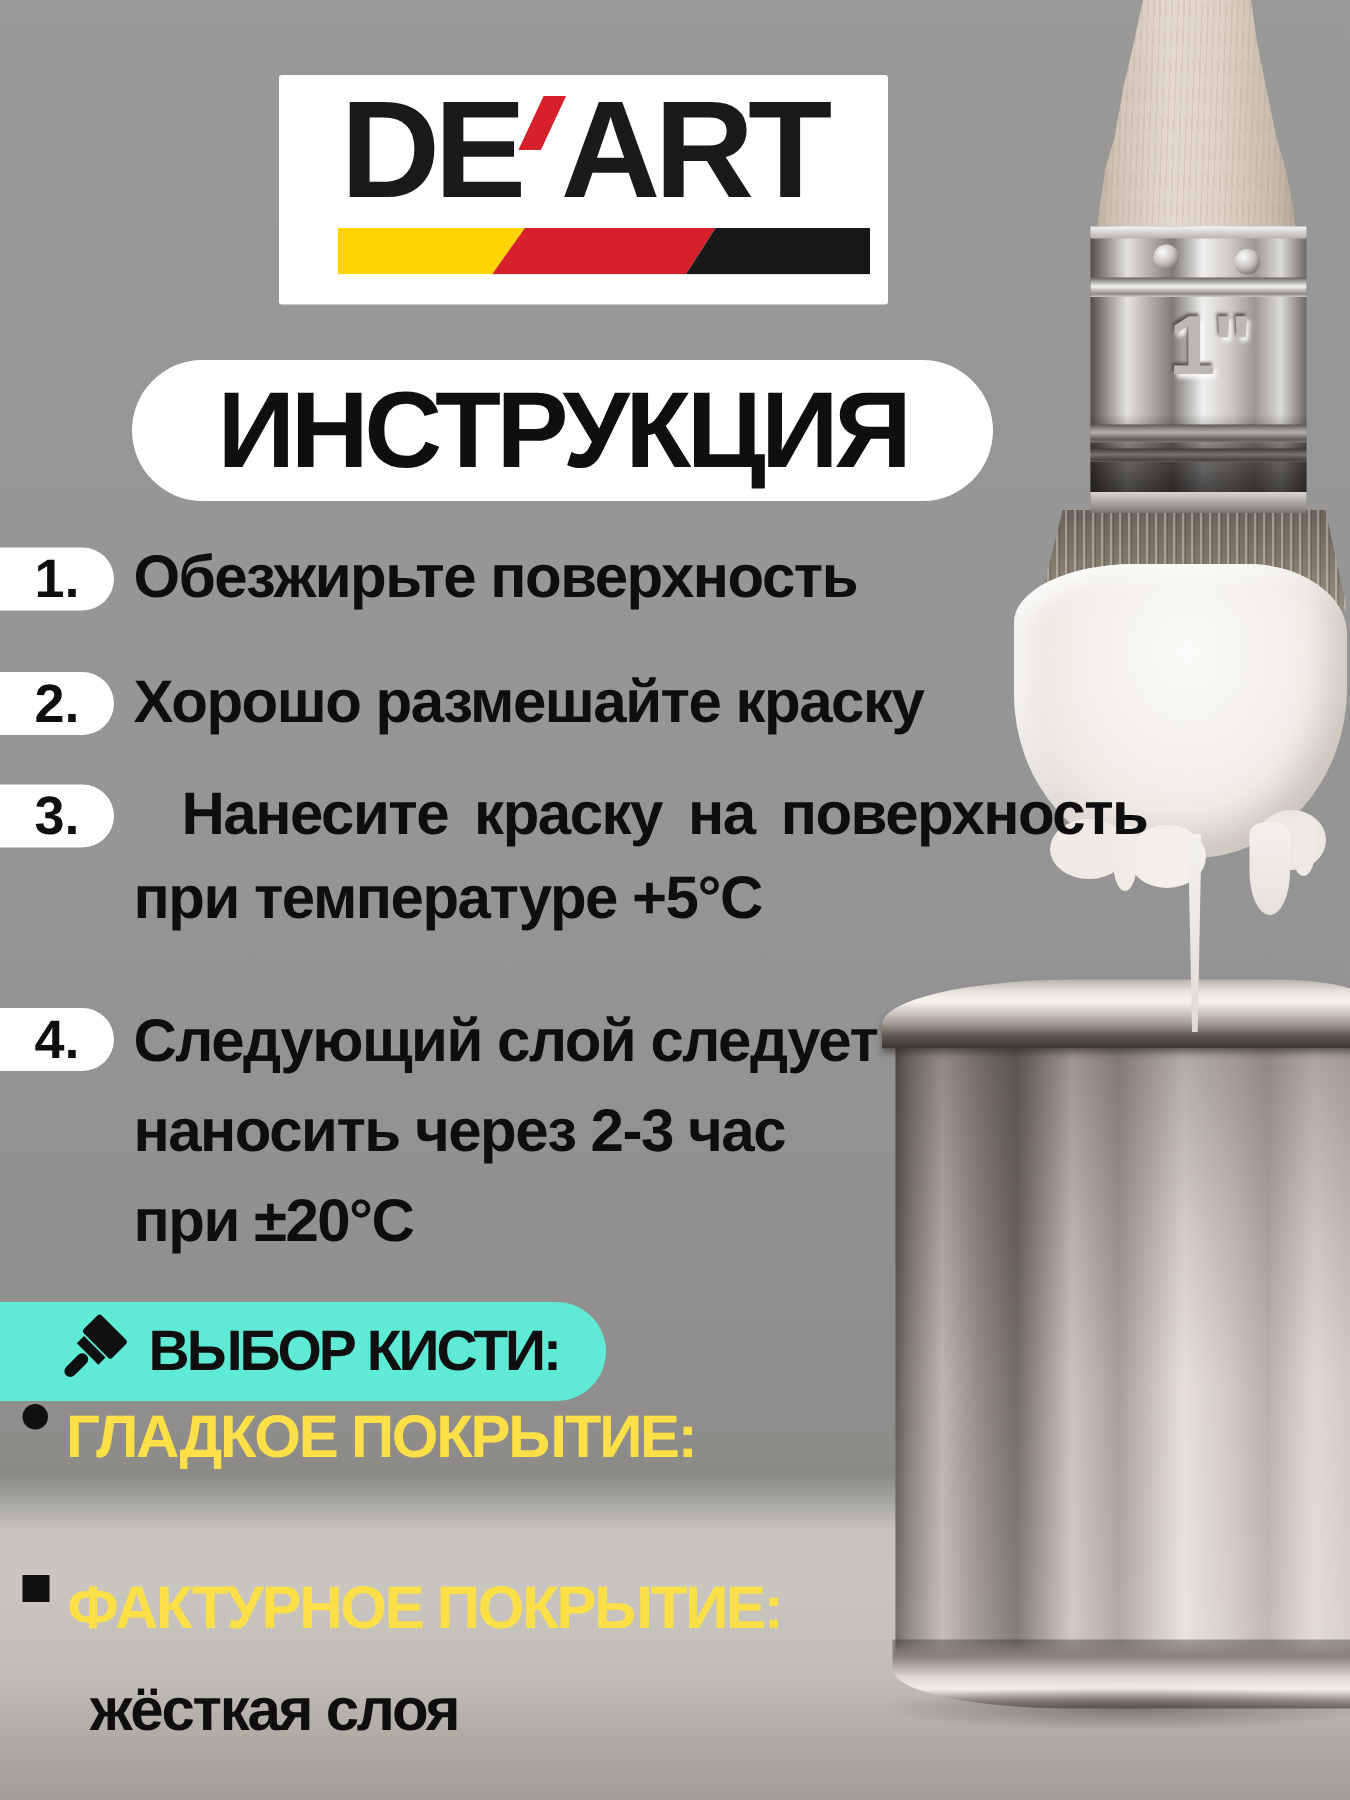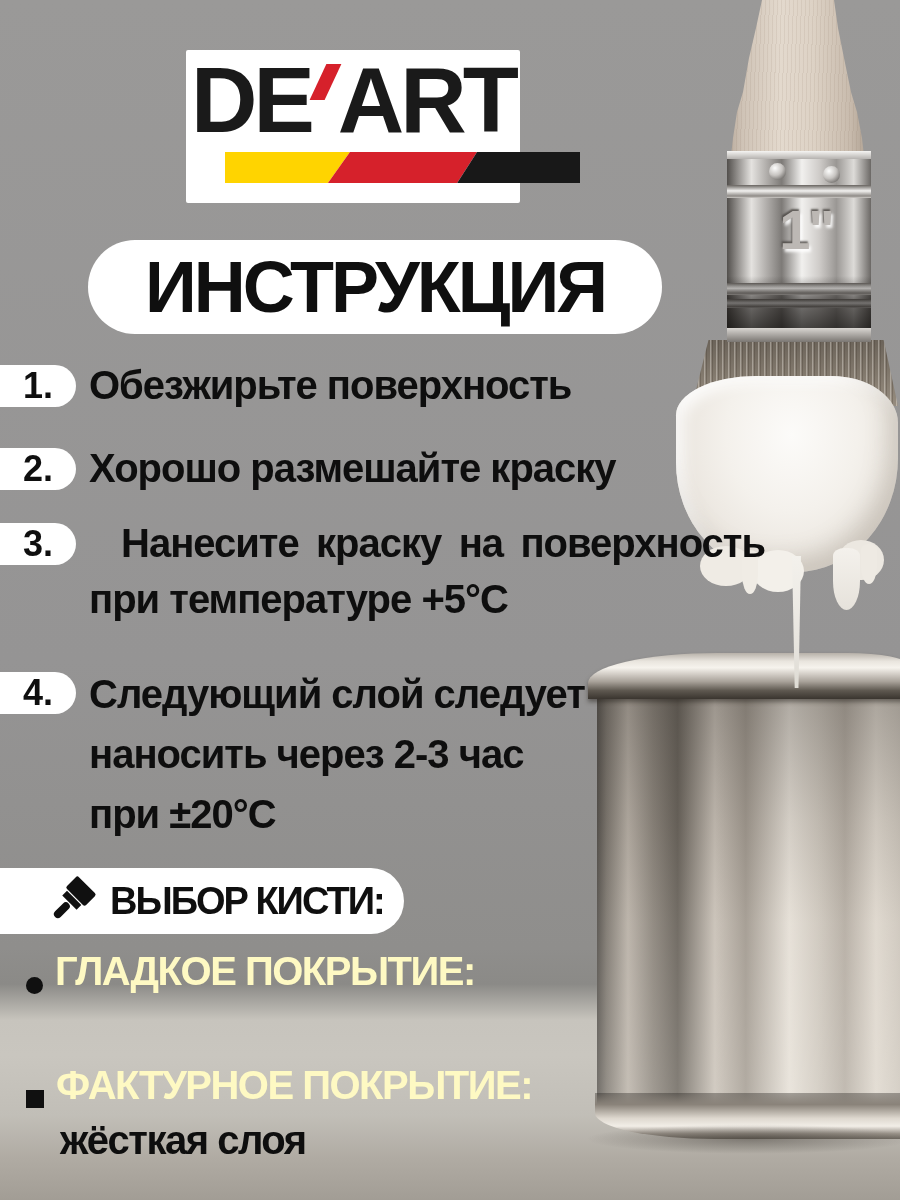--- a/index.html
+++ b/index.html
@@ -71,21 +71,21 @@
       background:linear-gradient(180deg,#f3f1ec,#e9e6e0 60%,#dedbd4);}
   .d-right{left:833px;top:548px;width:27px;height:62px;
       border-radius:12px 12px 14px 14px/8px 8px 30px 30px;
       background:linear-gradient(180deg,#f4f1ec,#e6e2db);}
   .d-right2{left:861px;top:544px;width:16px;height:40px;
       border-radius:8px/6px 6px 18px 18px;background:#eeeae3;}
   .d-left{left:742px;top:550px;width:16px;height:44px;
       border-radius:8px/6px 6px 20px 20px;background:#f0ece5;}
 
   
-  .logo-box{position:absolute;left:186px;top:50px;width:334px;height:153px;background:#fff;border-radius:2px;}
+  .logo-box{position:absolute;left:186px;top:50px;width:406px;height:153px;background:#fff;border-radius:2px;}
   .logo-text{position:absolute;left:0;right:0;top:4px;text-align:center;
       font-size:92px;line-height:92px;font-weight:bold;letter-spacing:-4px;color:#1a1a1a;white-space:nowrap;}
   .apos{display:inline-block;width:15px;height:36px;background:#d6212b;
       transform:skewX(-25deg);margin:10px 5px 0 7px;vertical-align:top;}
   .stripe{position:absolute;left:39px;top:102px;width:355px;height:31px;}
   .stripe div{position:absolute;inset:0;}
   .st-y{clip-path:polygon(0 0,35.2% 0,29% 100%,0% 100%);background:#ffd400;}
   .st-r{clip-path:polygon(35.2% 0,71% 0,65.4% 100%,29% 100%);background:#d6212b;}
   .st-b{clip-path:polygon(71% 0,100% 0,100% 100%,65.4% 100%);background:#181818;}
 
@@ -99,27 +99,27 @@
   .bg1{top:365px;} .bg2{top:448px;} .bg3{top:523px;} .bg4{top:672px;}
 
   .step-text{position:absolute;left:89px;font-size:40px;line-height:57px;font-weight:bold;
       letter-spacing:-1px;color:#0e0e0e;white-space:nowrap;}
   .s1{top:357px;} .s2{top:440px;}
   .s3{top:515px;width:676px;line-height:56px;white-space:normal;}
   .s4{top:664px;line-height:60px;}
   .ln{display:block;}
   .ln-j{display:block;text-align:justify;text-align-last:justify;margin-left:32px;}
 
-  .brush-pill{position:absolute;left:0;top:868px;width:404px;height:66px;background:#ffffff;
-      border-radius:0 33px 33px 0;display:flex;align-items:center;gap:12px;padding-left:44px;box-sizing:border-box;
+  .brush-pill{position:absolute;left:0;top:868px;width:404px;height:66px;background:#5eead4;
+      border-radius:0 33px 33px 0;display:flex;align-items:center;gap:12px;padding-left:33px;box-sizing:border-box;
       font-size:38px;font-weight:bold;letter-spacing:-2px;color:#0f0f0f;white-space:nowrap;}
   .brush-ic{width:54px;height:54px;flex:0 0 auto;}
 
-  .opt-title{position:absolute;left:0;height:58px;display:flex;align-items:flex-end;gap:12px;padding-left:26px;
-      font-size:40px;font-weight:bold;letter-spacing:-1.5px;color:#fef9c3;white-space:nowrap;}
+  .opt-title{position:absolute;left:0;height:58px;display:flex;align-items:flex-start;gap:12px;padding-left:15px;
+      font-size:40px;font-weight:bold;letter-spacing:-1.5px;color:#fde047;white-space:nowrap;}
   .opt-detail{position:absolute;left:60px;font-size:40px;line-height:58px;font-weight:bold;
       letter-spacing:-1.5px;color:#0e0e0e;white-space:nowrap;}
   .t1{top:936px;} .d1{top:990px;} .t2{top:1050px;} .d2{top:1111px;}
   .dot{width:17px;height:17px;border-radius:50%;background:#101010;flex:0 0 auto;}
   .sq{width:18px;height:18px;background:#101010;flex:0 0 auto;}
 </style>
 </head>
 <body>
 
 <div class="canvas">

